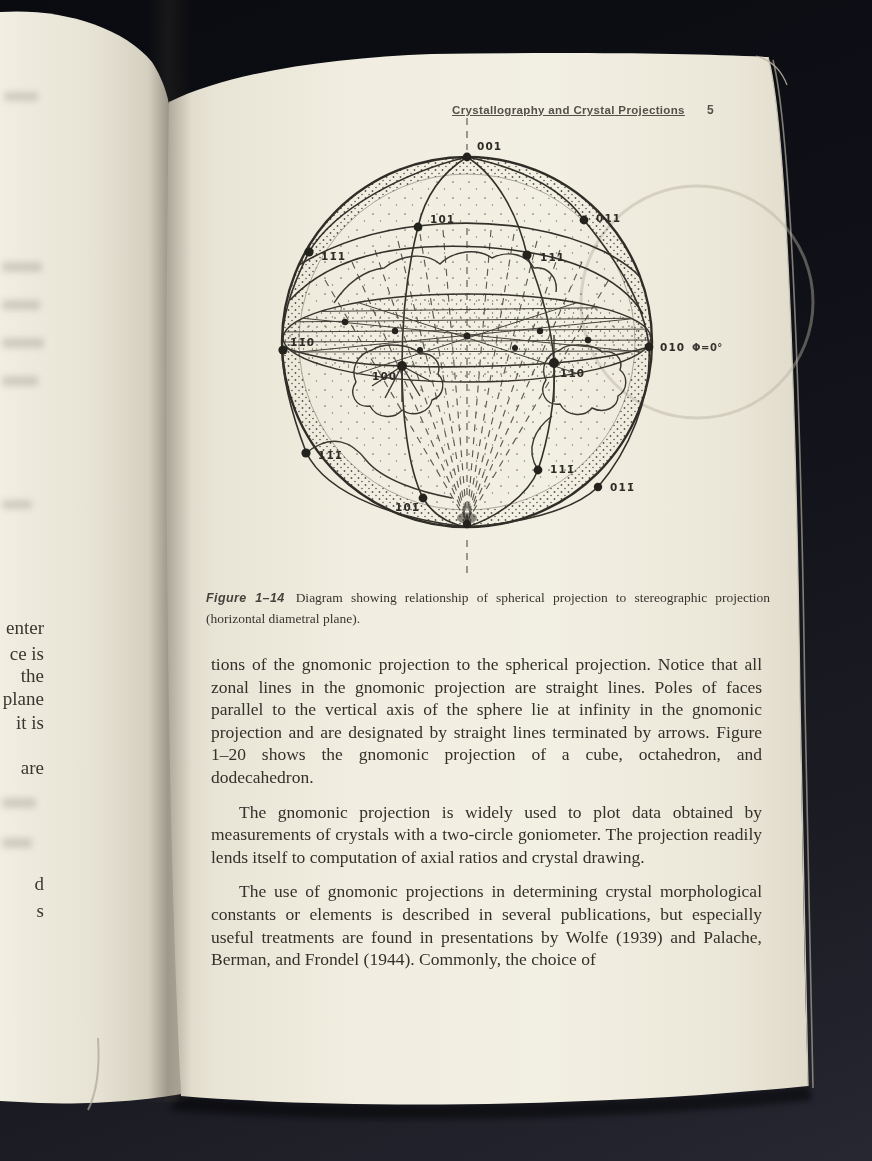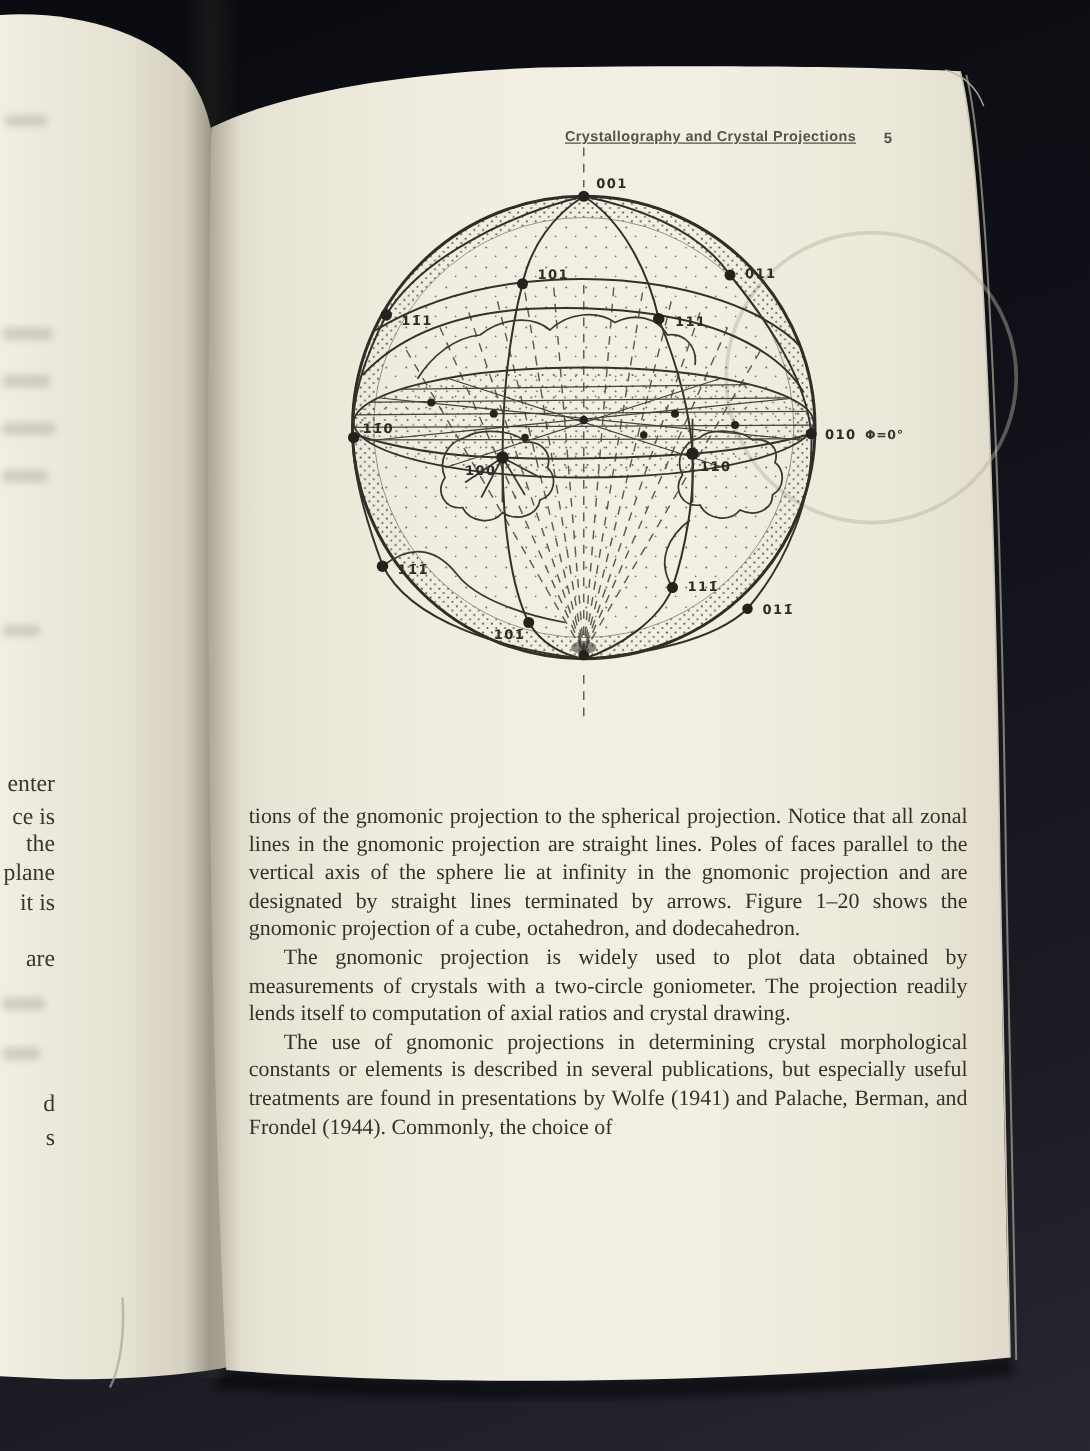--- a/index.html
+++ b/index.html
@@ -14,21 +14,21 @@
   .plbl-phi { font:600 10px "DejaVu Sans", sans-serif; fill:#3a3833; letter-spacing:.5px; }
   .hdr { position:absolute; font:700 11.5px "Liberation Sans", sans-serif; color:#55514a; letter-spacing:.35px; }
   .hdr-title { left:452px; top:104px;text-decoration:underline; }
   .hdr-page  { left:707px; top:103px; font-size:12px; }
   .caption { position:absolute; left:206px; top:587px; width:564px;
              font:13.5px/1.56 "Liberation Serif", serif; color:#38352f; text-align:justify; }
   .caption .cap-label { font:italic 700 12.5px "Liberation Sans", sans-serif; color:#45423b;
              margin-right:11px; letter-spacing:.4px; }
   .bodytext { position:absolute; left:199px; top:641px; width:575px;
               font:17.5px/22.6px "Liberation Serif", serif; color:#34312b; text-align:justify; }
-  .bodytext p { margin:0; }
+  .bodytext p { margin:12px; }
   .bodytext p.indent { text-indent:28px; }
   .fragcol { position:absolute; left:0; top:0; width:47px; height:100%; }
   .frag { position:absolute; right:3px; font:19px "Liberation Serif", serif; color:#3a3731;
           white-space:nowrap; filter:blur(.2px); }
   .ghost { position:absolute; background:#8f8c80; border-radius:3px; filter:blur(3px); opacity:.33; }
 </style>
 </head>
 <body>
 
 <div class="scene">
@@ -207,25 +207,26 @@
   <div class="ghost" style="left:2px; top:300px; width:38px; height:10px;"></div>
   <div class="ghost" style="left:2px; top:338px; width:42px; height:10px;"></div>
   <div class="ghost" style="left:2px; top:376px; width:36px; height:10px;"></div>
   <div class="ghost" style="left:2px; top:500px; width:30px; height:9px;"></div>
   <div class="ghost" style="left:2px; top:798px; width:34px; height:10px;"></div>
   <div class="ghost" style="left:2px; top:838px; width:30px; height:10px;"></div>
 
   <span class="hdr hdr-title">Crystallography and Crystal Projections</span>
   <span class="hdr hdr-page">5</span>
 
+  <div class="caption"><span class="cap-label">Figure 1–14</span><span>Diagram showing relationship of spherical projection to stereographic projection (horizontal diametral plane).</span></div>
 
   <div class="bodytext">
     <p>tions of the gnomonic projection to the spherical projection. Notice that all zonal lines in the gnomonic projection are straight lines. Poles of faces parallel to the vertical axis of the sphere lie at infinity in the gnomonic projection and are designated by straight lines terminated by arrows. Figure 1–20 shows the gnomonic projection of a cube, octahedron, and dodecahedron.</p>
     <p class="indent">The gnomonic projection is widely used to plot data obtained by measurements of crystals with a two-circle goniometer. The projection readily lends itself to computation of axial ratios and crystal drawing.</p>
-    <p class="indent">The use of gnomonic projections in determining crystal morphological constants or elements is described in several publications, but especially useful treatments are found in presentations by Wolfe (1941) and Palache, Berman, and Frondel (1944). Commonly, the choice of</p>
+    <p class="indent">The use of gnomonic projections in determining crystal morphological constants or elements is described in several publications, but especially useful treatments are found in presentations by Wolfe (1939) and Palache, Berman, and Frondel (1944). Commonly, the choice of</p>
   </div>
 
   <div class="fragcol">
     <span class="frag" style="top:617px;text-align:center;">enter</span>
     <span class="frag" style="top:643px;">ce is</span>
     <span class="frag" style="top:665px;">the</span>
     <span class="frag" style="top:688px;">plane</span>
     <span class="frag" style="top:712px;text-align:center;">it is</span>
     <span class="frag" style="top:757px;text-align:right;">are</span>
     <span class="frag" style="top:873px;">d</span>

